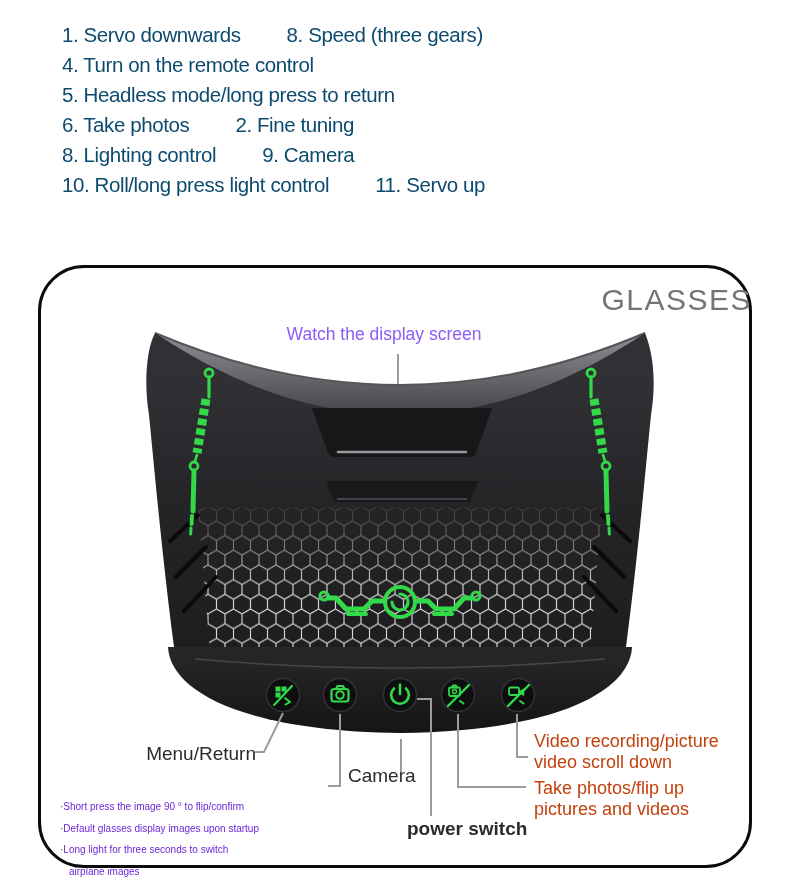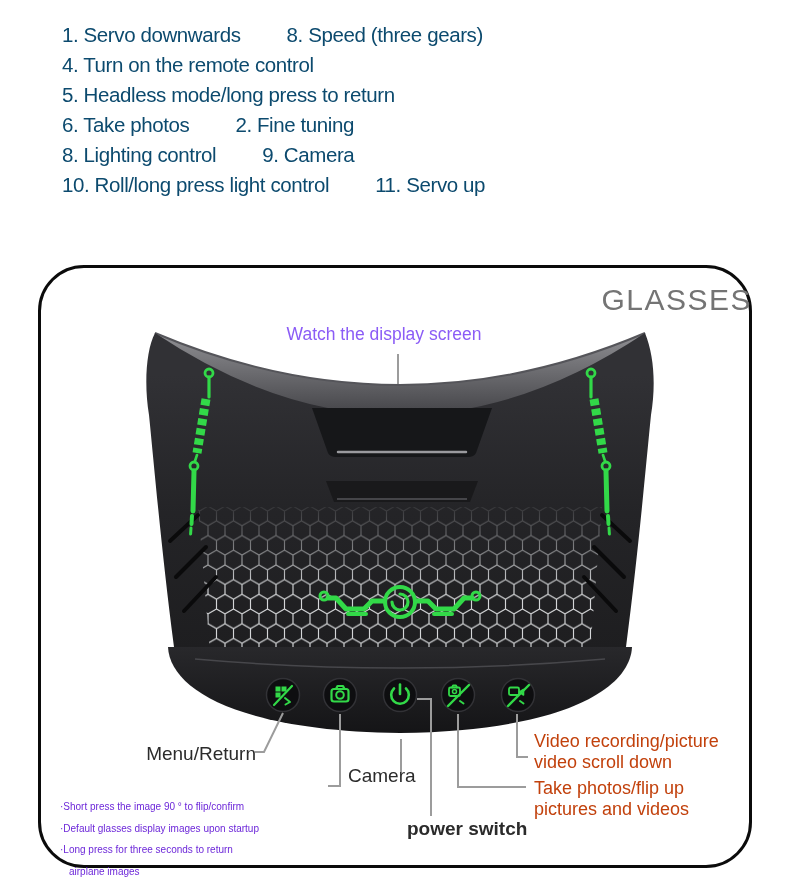--- a/index.html
+++ b/index.html
@@ -273,15 +273,15 @@
   <div>video scroll down</div>
 </div>
 <div class="abs callout-sm label-take">
   <div>Take photos/flip up</div>
   <div>pictures and videos</div>
 </div>
 
 <div class="abs notes">
   <div>·Short press the image 90 ° to flip/confirm</div>
   <div>·Default glasses display images upon startup</div>
-  <div>·Long press for three seconds to return</div>
+  <div>·Long light for three seconds to switch</div>
   <div class="indent">airplane images</div>
 </div>
 
 </body></html>

